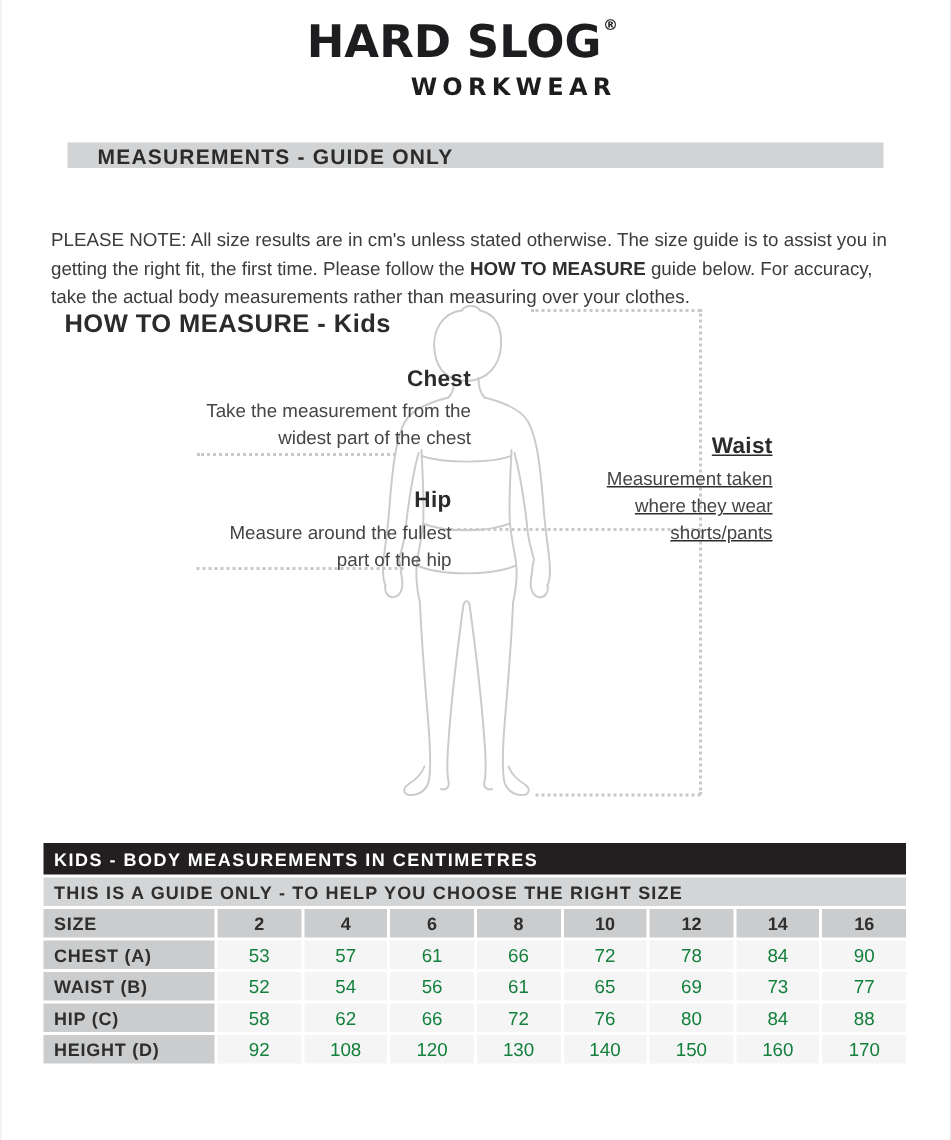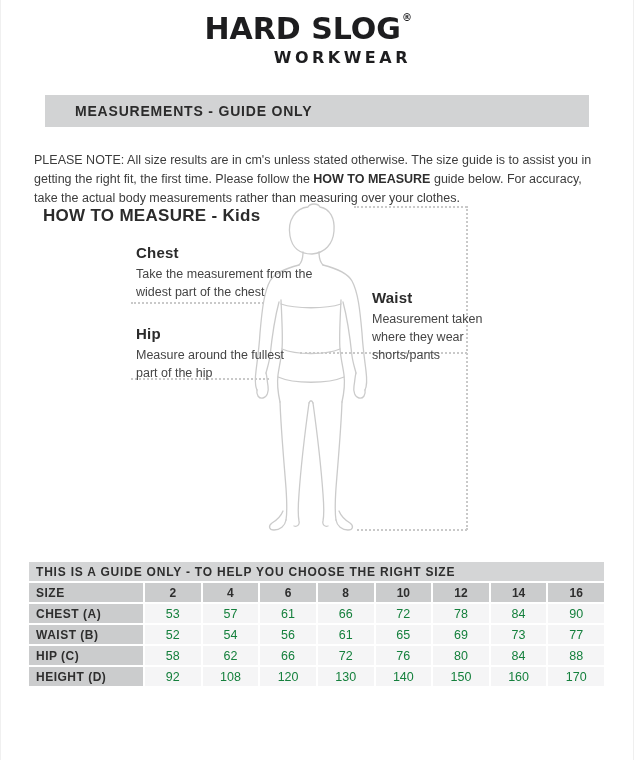--- a/index.html
+++ b/index.html
@@ -10,32 +10,32 @@
     font-family:"Liberation Sans",sans-serif;color:#2b2b2b;
   }
   
   .logo{position:absolute;top:12px;right:221px;text-align:right;}
   .logo-brand{font-family:"DejaVu Sans",sans-serif;font-weight:bold;font-size:30px;
     color:#1d1d1f;line-height:1.15;letter-spacing:0;}
   .logo-brand sup{font-size:10px;vertical-align:18px;margin-left:1px;}
   .logo-sub{font-family:"DejaVu Sans",sans-serif;font-weight:bold;font-size:16px;
     letter-spacing:3.5px;color:#1d1d1f;margin-top:1px;margin-right:1px;}
   
-  .bar{position:absolute;left:44px;top:95px;width:544px;height:32px;background:#d2d3d4;
-    display:flex;align-items:center;padding-left:30px;box-sizing:border-box;
+  .bar{position:absolute;left:44px;top:95px;width:544px;height:17px;background:#d2d3d4;
+    display:flex;align-items:center;padding-left:20px;box-sizing:border-box;
     font-weight:bold;font-size:14px;letter-spacing:0.8px;color:#2b2b2b;}
   
   .note{position:absolute;left:33px;top:138px;width:574px;font-size:12.5px;
     line-height:1.52;color:#3c3c3c;}
   .note b{color:#2e2e2e;}
   
   .htm-h{position:absolute;left:42px;top:206px;font-size:17px;font-weight:bold;
     color:#2b2b2b;letter-spacing:0.3px;}
   .figure{position:absolute;left:225px;top:200px;width:170px;height:345px;}
-  .annot{position:absolute;}
+  .annot{position:absolute;text-align:right;}
   .annot-label{font-size:15px;font-weight:bold;color:#2b2b2b;margin:0 0 4px 0;letter-spacing:0.2px;}
   .annot-desc{font-size:12.5px;line-height:1.45;color:#454545;margin:0;}
   .dot-h{position:absolute;height:0;border-top:2px dotted #c9c9c9;}
   .dot-v{position:absolute;width:0;border-left:2px dotted #c9c9c9;}
   
   .size-table{position:absolute;left:26px;top:560px;width:579px;
     border-collapse:separate;border-spacing:2px;table-layout:fixed;}
   .size-table td{height:19px;padding:0;vertical-align:middle;}
   .col-label{width:114px;}
   .t-black{background:#231f20;color:#ffffff;font-weight:bold;font-size:12px;
@@ -96,38 +96,41 @@
   <div class="dot-h" style="left:356px;top:529px;width:110px;"></div>
 
   <div class="annot" style="left:135px;top:244px;width:178px;">
     <div class="annot-label">Chest</div>
     <p class="annot-desc">Take the measurement from the widest part of the chest</p>
   </div>
   <div class="annot" style="left:135px;top:325px;width:165px;">
     <div class="annot-label">Hip</div>
     <p class="annot-desc">Measure around the fullest part of the hip</p>
   </div>
-  <div class="annot" style="left:371px;top:289px;width:130px;">
+  <div class="annot" style="left:384px;top:289px;width:130px;text-decoration:underline;">
     <div class="annot-label">Waist</div>
     <p class="annot-desc">Measurement taken where they wear shorts/pants</p>
   </div>
 
   <table class="size-table">
     <colgroup>
       <col class="col-label">
         <col>
         <col>
         <col>
         <col>
         <col>
         <col>
         <col>
         <col>
     </colgroup>
     <tbody>
+      <tr>
+        <td colspan="9" class="t-black">KIDS - BODY MEASUREMENTS IN CENTIMETRES</td>
+      </tr>
       <tr>
         <td colspan="9" class="t-sub">THIS IS A GUIDE ONLY - TO HELP YOU CHOOSE THE RIGHT SIZE</td>
       </tr>
       <tr>
         <td class="t-lab">SIZE</td>
         <td class="t-size">2</td>
         <td class="t-size">4</td>
         <td class="t-size">6</td>
         <td class="t-size">8</td>
         <td class="t-size">10</td>

